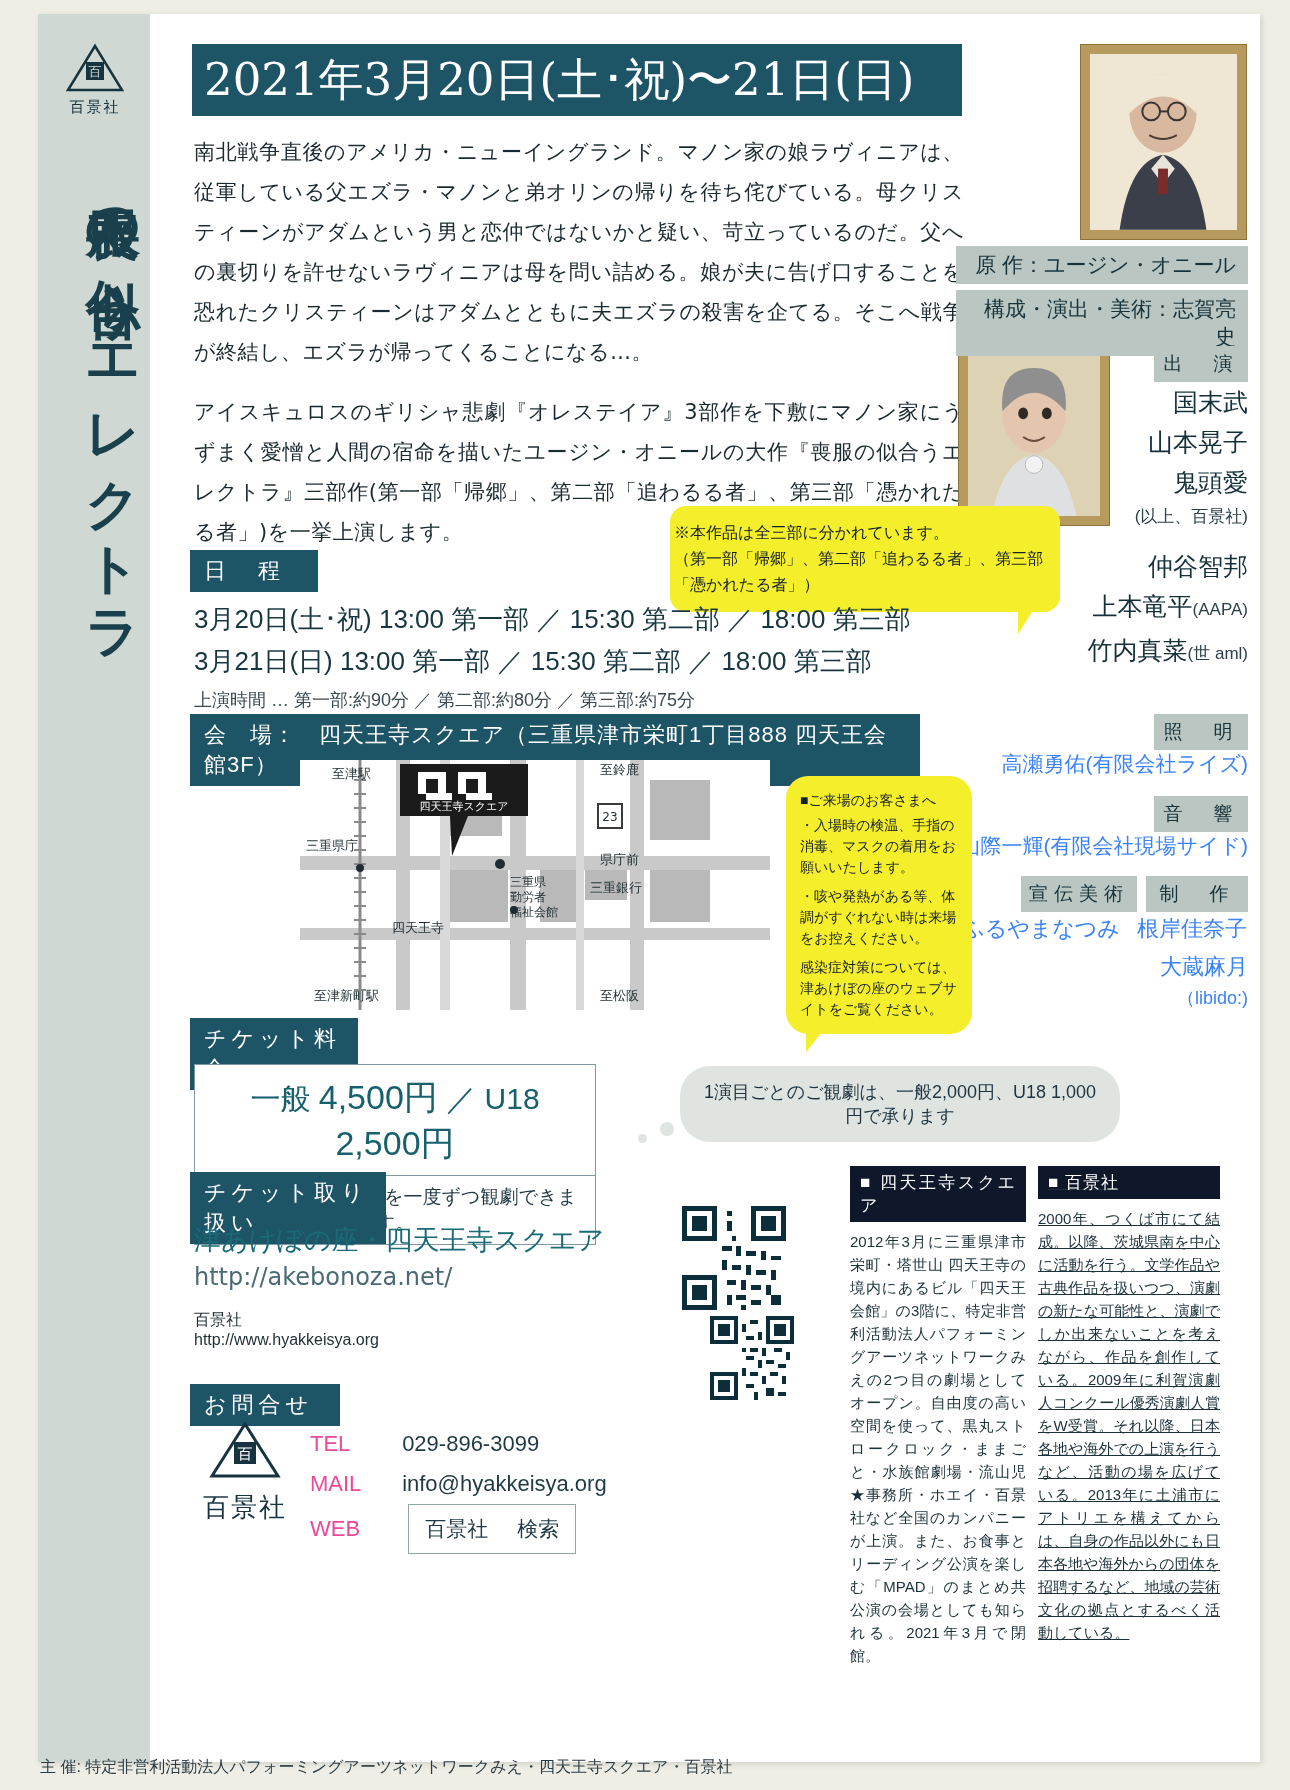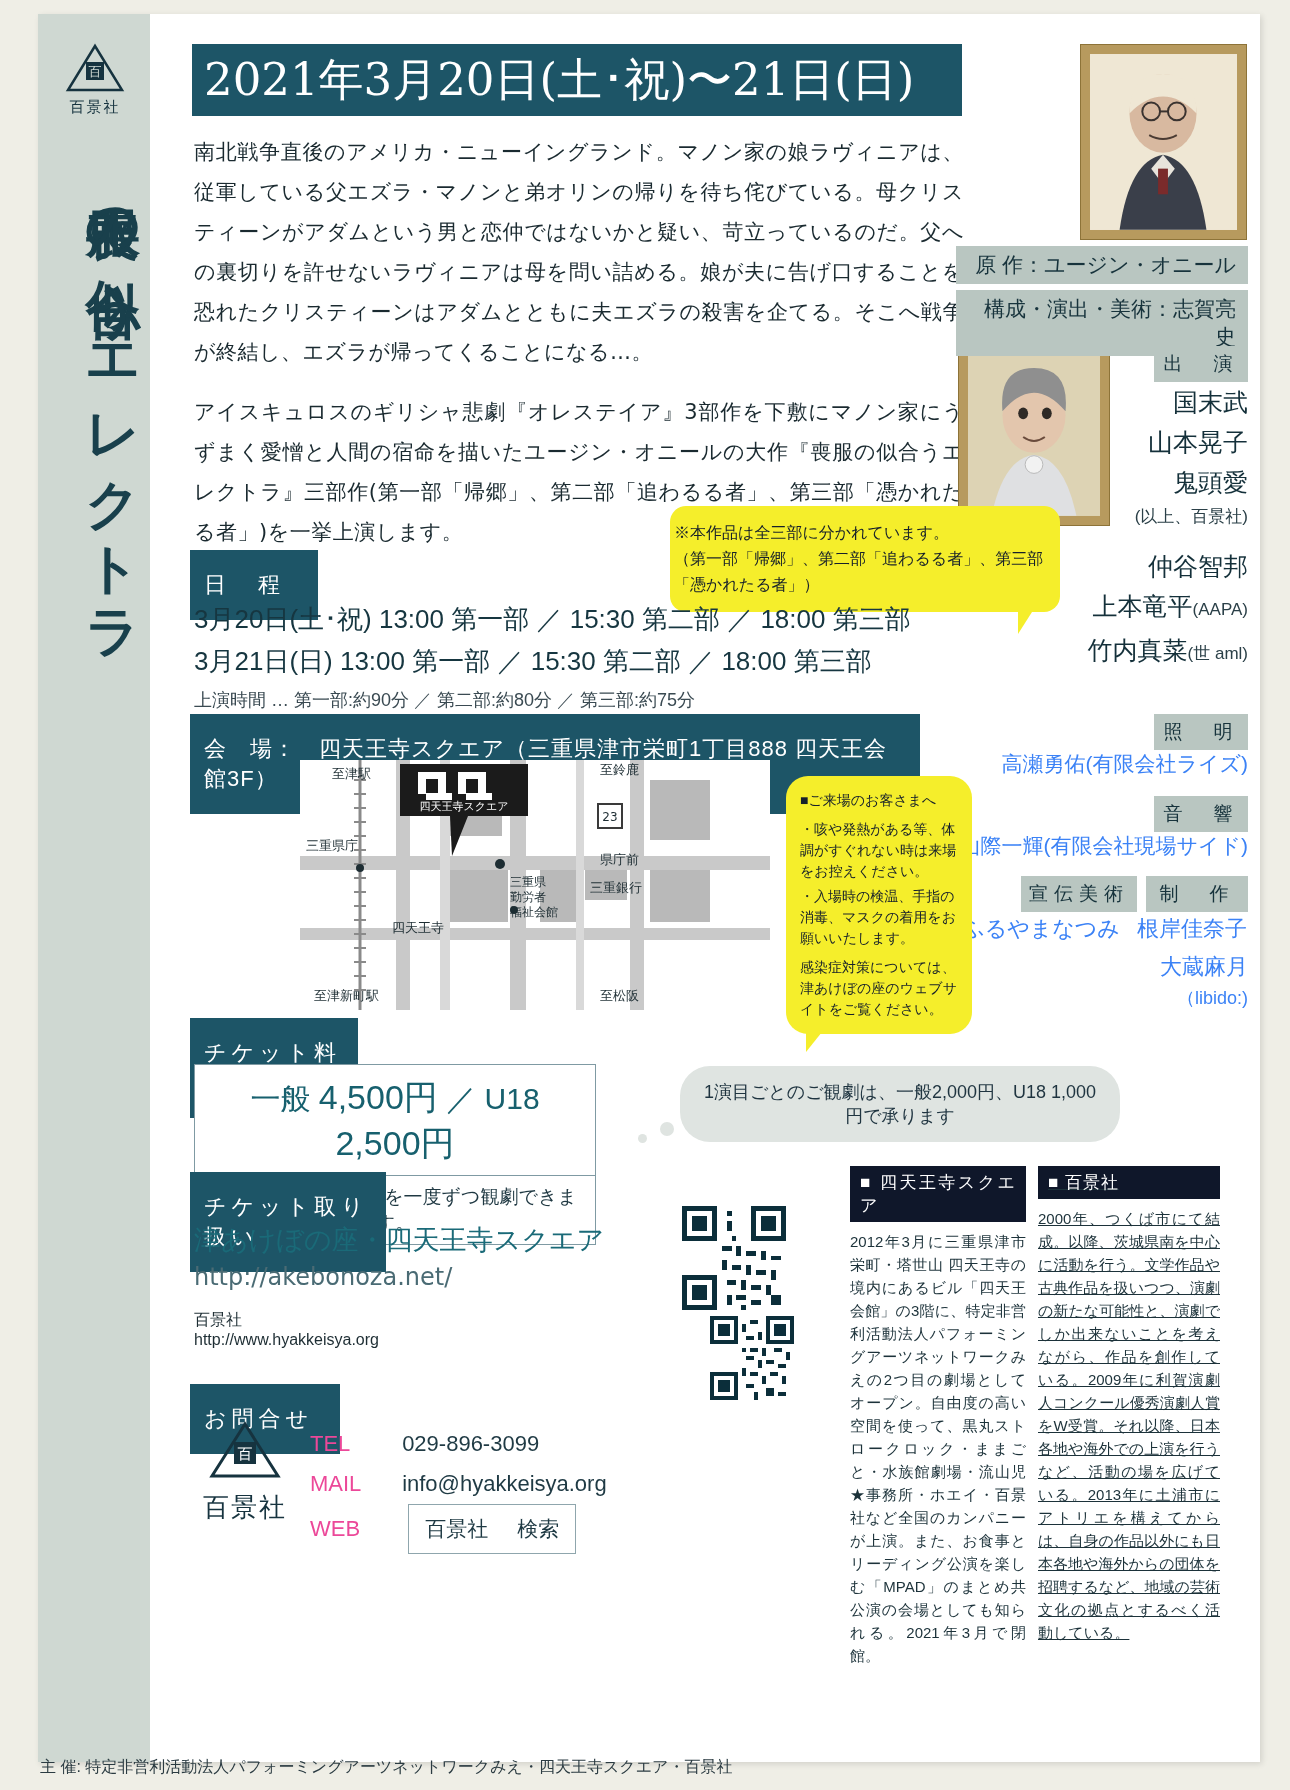--- a/index.html
+++ b/index.html
@@ -112,21 +112,21 @@
   }
   .bubble1:after{
     content:""; position:absolute; right:28px; bottom:-22px;
     border-width:22px 14px 0 0; border-style:solid;
     border-color:#f5ee2b transparent transparent transparent;
   }
 
   
   .hbar {
     position:absolute; background:#1d5567; color:#fff;
-    font-size:22px; padding:20px 14px; letter-spacing:5px;
+    font-size:22px; padding:6px 14px; letter-spacing:5px;
   }
   .h-nittei { left:40px; top:536px; width:128px; }
   .h-kaijo  { left:40px; top:700px; width:730px; letter-spacing:1px; }
   .h-ticket { left:40px; top:1004px; width:168px; }
   .h-handle { left:40px; top:1158px; width:196px; }
   .h-contact{ left:40px; top:1370px; width:150px; }
 
   .sched { position:absolute; left:44px; top:584px; width:760px; }
   .sched .row { font-size:26px; line-height:42px; color:#163640; }
   .sched .row .d { font-size:26px; }
@@ -376,22 +376,22 @@
         <text x="300" y="240" font-size="13" fill="#1d2d33" font-family="DejaVu Sans">至松阪</text>
         <g stroke="#8a8a8a" stroke-width="2">
           <line x1="54" y1="216" x2="66" y2="216"></line>
             <line x1="54" y1="230" x2="66" y2="230"></line>
         </g>
       </svg>
     </div>
 
     <div class="bubble2">
       <div>■ご来場のお客さまへ</div>
+      <div style="margin-top:4px">・入場時の検温、手指の消毒、マスクの着用をお願いいたします。</div>
       <div style="margin-top:8px">・咳や発熱がある等、体調がすぐれない時は来場をお控えください。</div>
-      <div style="margin-top:4px">・入場時の検温、手指の消毒、マスクの着用をお願いいたします。</div>
       <div style="margin-top:8px">感染症対策については、津あけぼの座のウェブサイトをご覧ください。</div>
     </div>
 
     <div class="hbar h-ticket">チケット料金</div>
     <div class="pricebox">
       <div class="main">
         <span>一般</span>
         <span class="num">4,500円</span>
         <span>／</span>
         <span>U18</span>

